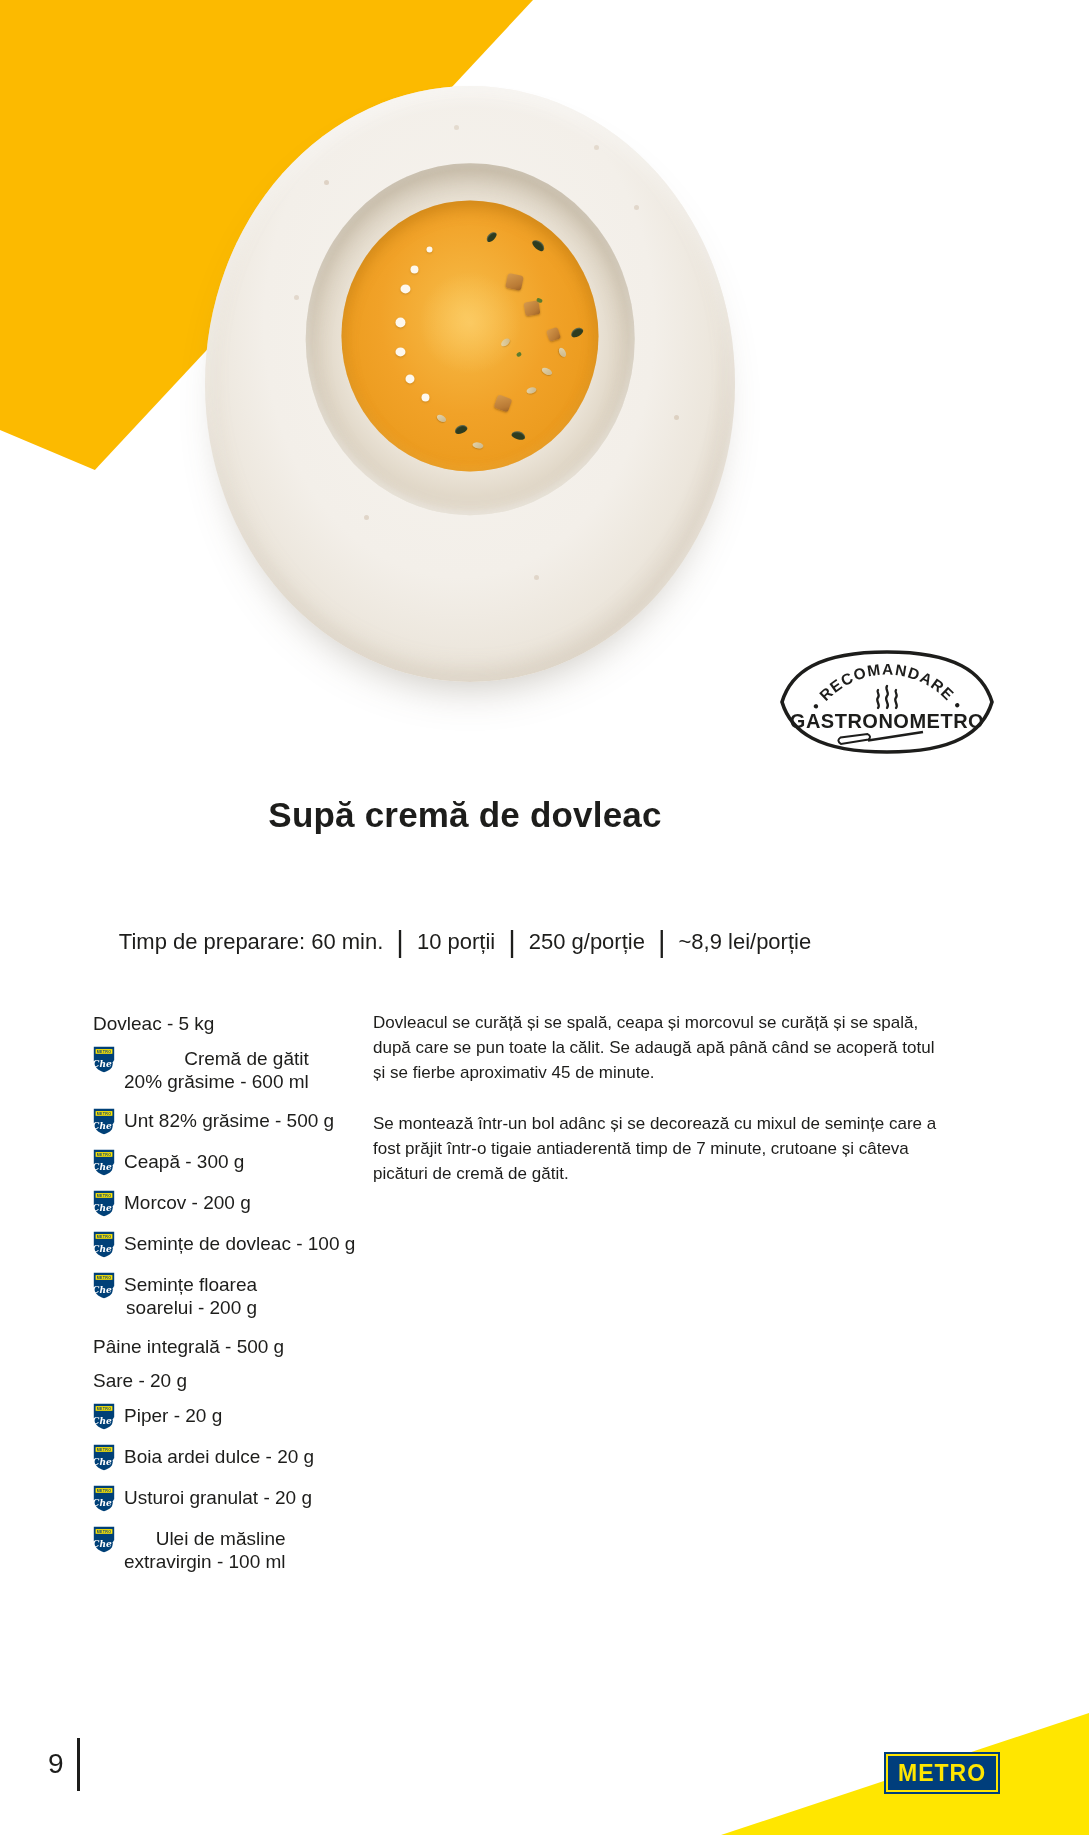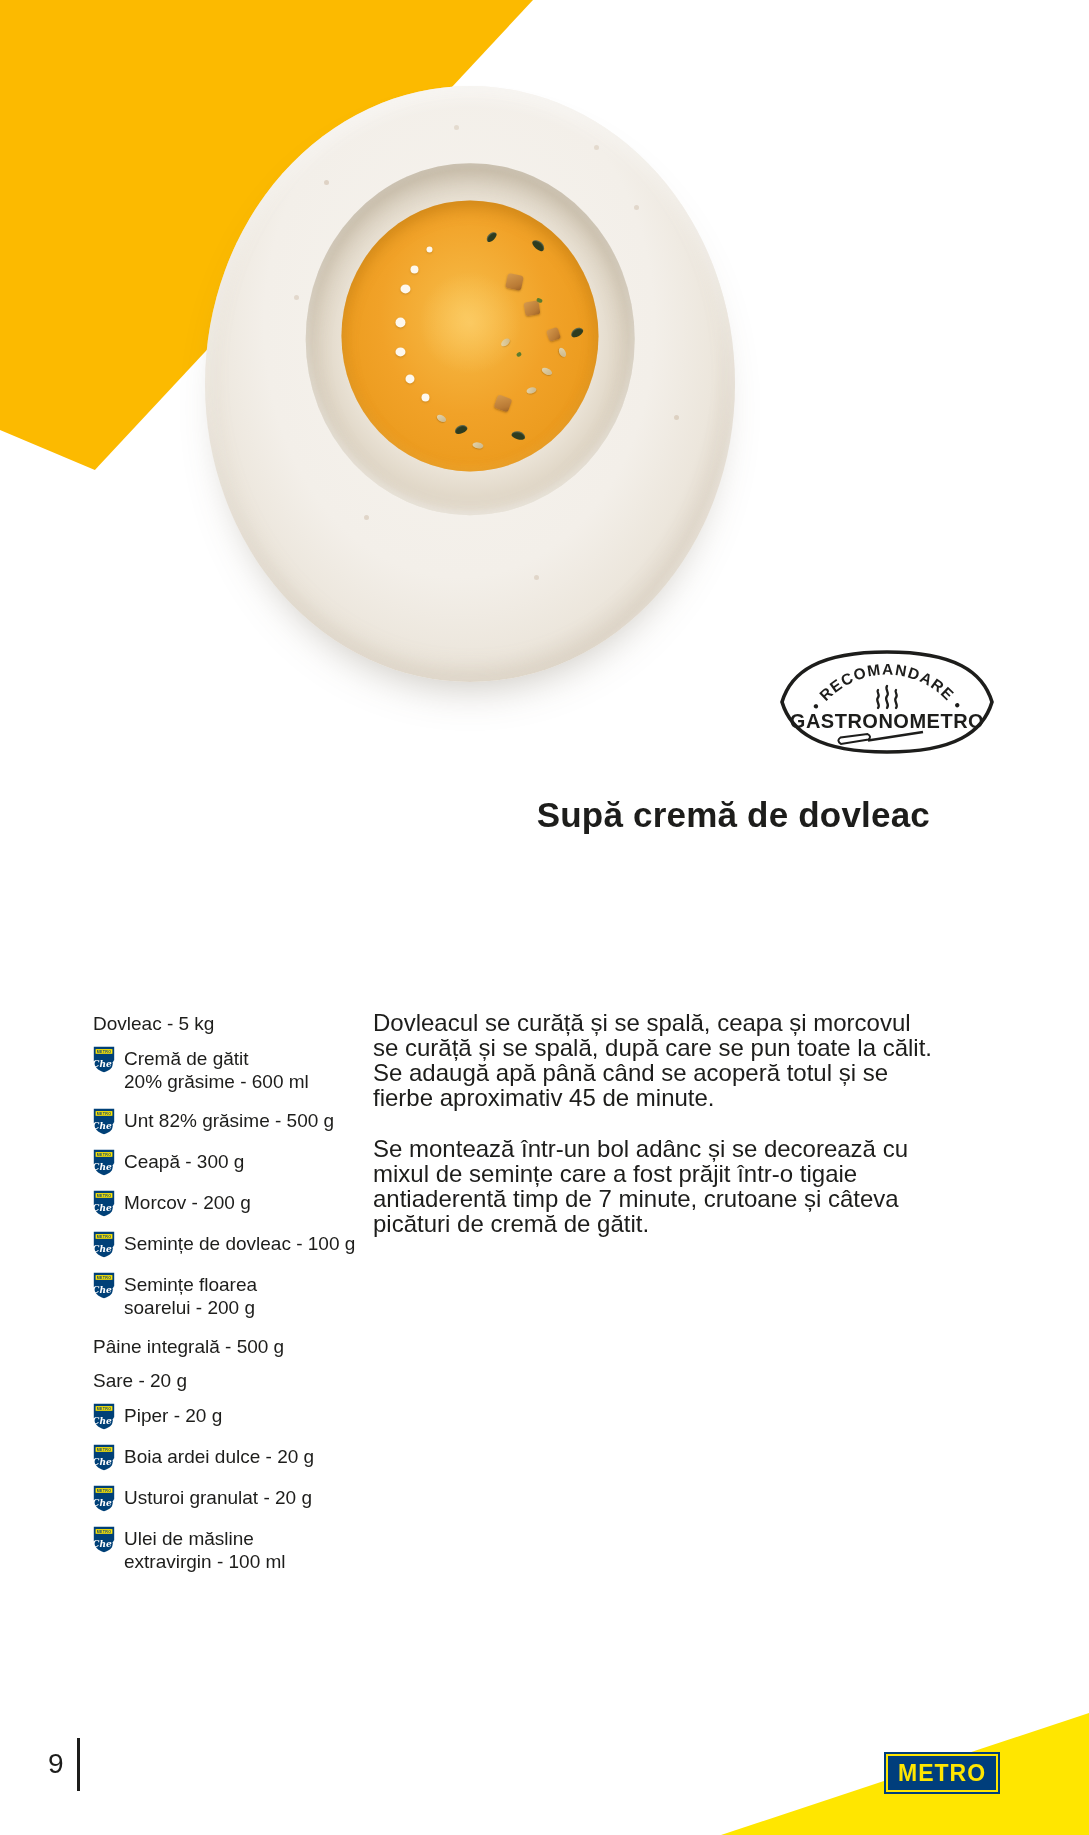--- a/index.html
+++ b/index.html
@@ -50,33 +50,33 @@
     border-radius:3px;box-shadow:0 1px 2px rgba(120,70,10,.45);}
   .pseed{position:absolute;background:#2e3c1f;border-radius:50% 50% 50% 50%/60% 60% 40% 40%;
     box-shadow:inset 0 1px 1px rgba(255,255,255,.25);}
   .fseed{position:absolute;background:linear-gradient(120deg,#e3d4ad,#c9b588);border-radius:50%;
     box-shadow:0 1px 1px rgba(120,80,20,.35);}
   .herb{position:absolute;background:#5c7c2f;border-radius:2px;}
   
   .badge{position:absolute;left:775px;top:640px;width:224px;height:124px;z-index:2;}
   
   .title{
-    position:absolute;left:0;top:791px;width:930px;text-align:right;z-index:2;
+    position:absolute;left:0;top:791px;width:930px;text-align:center;z-index:2;
     font-size:35px;line-height:47px;font-weight:bold;letter-spacing:.2px;margin:0;
   }
   .meta{position:absolute;left:0;top:926px;width:930px;text-align:center;font-size:22px;z-index:2;}
   .meta-sep{display:inline-block;font-size:29px;font-weight:300;margin:0 13px;vertical-align:-3px;}
   .content{position:absolute;left:93px;top:1010px;width:845px;display:flex;z-index:2;}
   .ingredients{width:280px;flex:none;}
   .ing-row{display:flex;gap:9px;margin-bottom:13px;}
   .ing-row.plain{margin-bottom:9px;}
   .ing-icon{flex:none;width:22px;height:27px;margin-top:1px;}
-  .ing-text{font-size:19px;line-height:23.5px;padding-top:2px;}
+  .ing-text{font-size:19px;line-height:23.5px;padding-top:2px;text-align:right;}
   .instructions{flex:1;}
-  .instructions p{margin:0 0 26px 0;font-size:24px;line-height:25px;}
+  .instructions p{margin:0 0 26px 0;font-size:17px;line-height:25px;}
   
   .pagenum{position:absolute;left:48px;top:1748px;font-size:28px;font-weight:400;z-index:2;}
   .pagerule{position:absolute;left:77px;top:1738px;width:3px;height:53px;background:#1d1d1b;z-index:2;}
   .metro-logo{
     position:absolute;left:886px;top:1754px;width:108px;height:34px;z-index:3;
     background:var(--blue,#003e7c);border:2px solid var(--yellow,#ffe600);
     box-shadow:0 0 0 2px var(--blue,#003e7c);
     display:flex;align-items:center;justify-content:center;
     color:var(--yellow,#ffe600);font-weight:bold;font-size:23px;letter-spacing:1px;
   }
@@ -140,20 +140,21 @@
     <g stroke="#1d1d1b" fill="none">
       <path d="M66,104 q-5,-3.5 -0.5,-6.5 l27,-3.5 q4.5,2.5 1,5.5 z" stroke-width="2"></path>
       <line x1="93" y1="100.5" x2="148" y2="92" stroke-width="2.6"></line>
     </g>
   </svg>
 
   <h1 class="title">
     <span>Supă cremă de dovleac</span><br>
   </h1>
 
+  <div class="meta"><span>Timp de preparare: 60 min.</span><span class="meta-sep">|</span><span>10 porții</span><span class="meta-sep">|</span><span>250 g/porție</span><span class="meta-sep">|</span><span>~8,9 lei/porție</span></div>
 
   <div class="content">
     <div class="ingredients">
         <div class="ing-row plain">
           <div class="ing-text">Dovleac - 5 kg</div>
         </div>
         <div class="ing-row">
   <svg class="ing-icon" viewBox="0 0 22 27" xmlns="http://www.w3.org/2000/svg">
     <path d="M0.8,0.8 H21.2 V14.5 C21.2,20.5 17,24.6 11,26.3 C5,24.6 0.8,20.5 0.8,14.5 Z" fill="#004077"></path>
     <rect x="2.6" y="3.1" width="16.8" height="4.7" fill="#ffe600"></rect>

